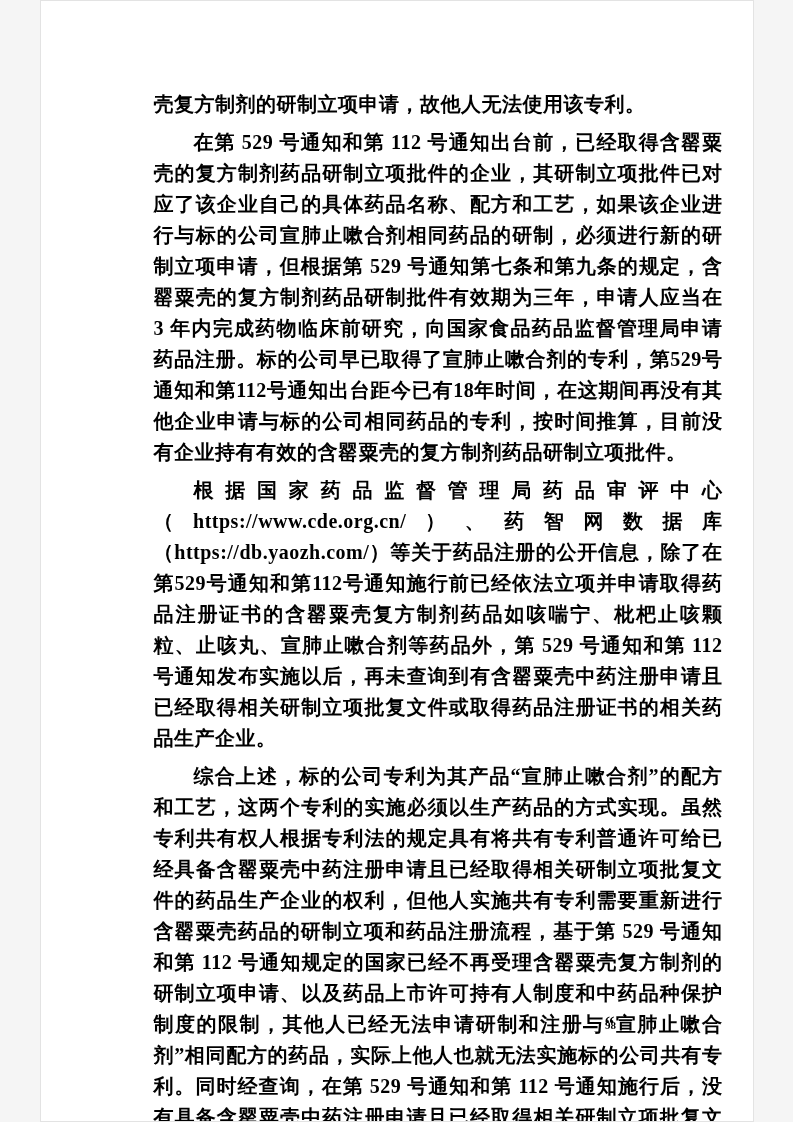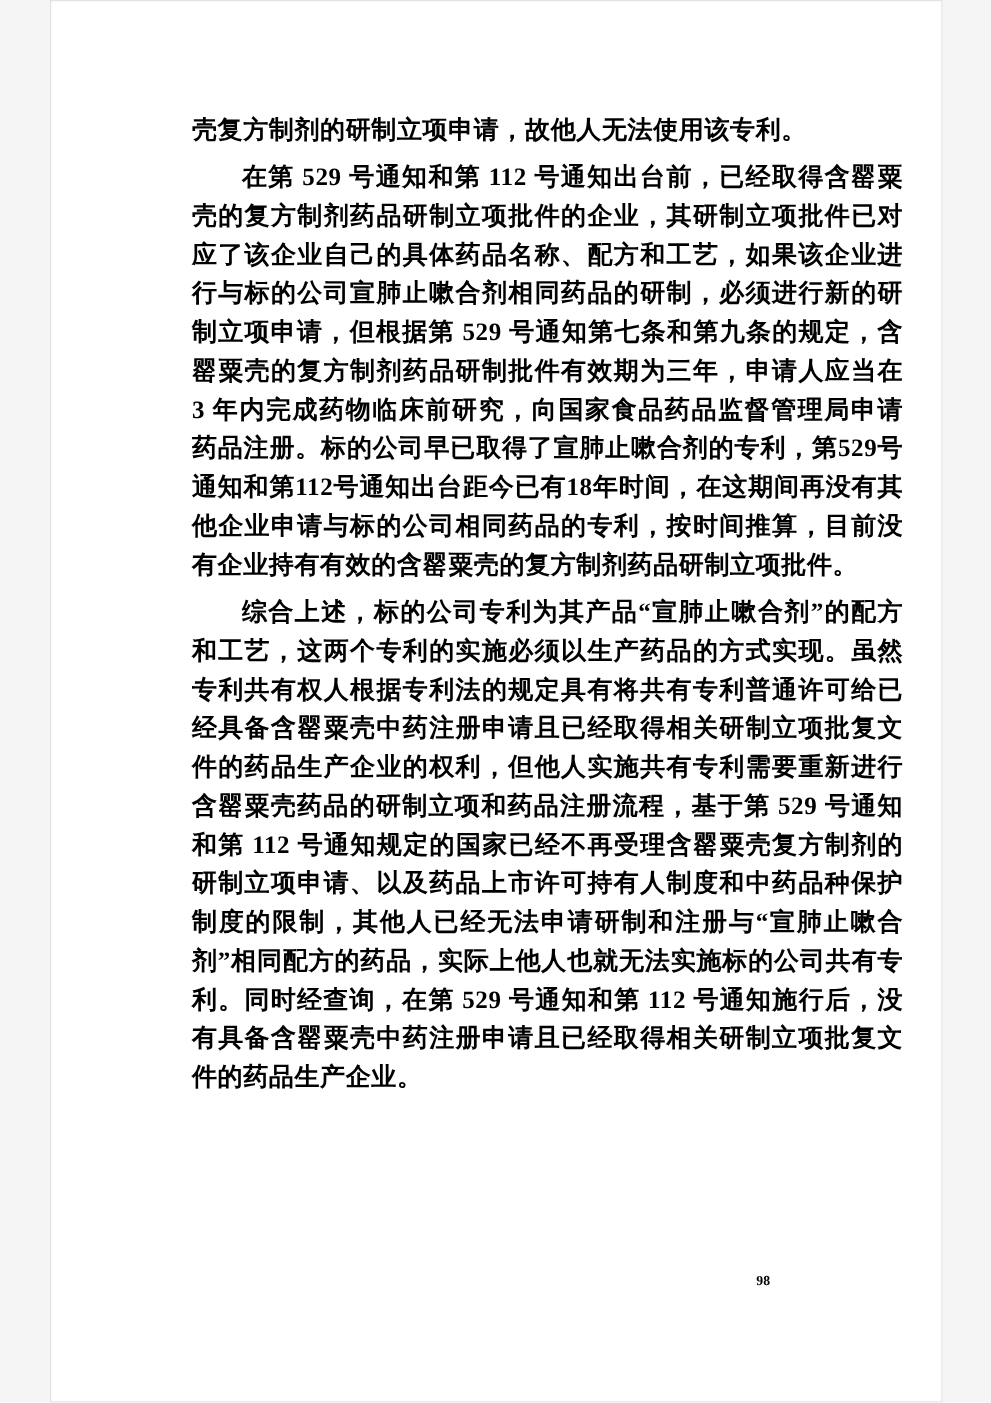--- a/index.html
+++ b/index.html
@@ -48,17 +48,18 @@
     font-family: "Liberation Serif", "DejaVu Serif", serif;
   }
 </style>
 </head>
 <body>
 
 <div class="page">
   <div class="text-block">
     <p class="body-par">壳复方制剂的研制立项申请，故他人无法使用该专利。</p>
     <p class="body-par indent">在第 529 号通知和第 112 号通知出台前，已经取得含罂粟壳的复方制剂药品研制立项批件的企业，其研制立项批件已对应了该企业自己的具体药品名称、配方和工艺，如果该企业进行与标的公司宣肺止嗽合剂相同药品的研制，必须进行新的研制立项申请，但根据第 529 号通知第七条和第九条的规定，含罂粟壳的复方制剂药品研制批件有效期为三年，申请人应当在 3 年内完成药物临床前研究，向国家食品药品监督管理局申请药品注册。标的公司早已取得了宣肺止嗽合剂的专利，第529号通知和第112号通知出台距今已有18年时间，在这期间再没有其他企业申请与标的公司相同药品的专利，按时间推算，目前没有企业持有有效的含罂粟壳的复方制剂药品研制立项批件。</p>
+    <p class="body-par indent">根据国家药品监督管理局药品审评中心（https://www.cde.org.cn/）、药智网数据库（https://db.yaozh.com/）等关于药品注册的公开信息，除了在第529号通知和第112号通知施行前已经依法立项并申请取得药品注册证书的含罂粟壳复方制剂药品如咳喘宁、枇杷止咳颗粒、止咳丸、宣肺止嗽合剂等药品外，第 529 号通知和第 112 号通知发布实施以后，再未查询到有含罂粟壳中药注册申请且已经取得相关研制立项批复文件或取得药品注册证书的相关药品生产企业。</p>
     <p class="body-par indent">综合上述，标的公司专利为其产品“宣肺止嗽合剂”的配方和工艺，这两个专利的实施必须以生产药品的方式实现。虽然专利共有权人根据专利法的规定具有将共有专利普通许可给已经具备含罂粟壳中药注册申请且已经取得相关研制立项批复文件的药品生产企业的权利，但他人实施共有专利需要重新进行含罂粟壳药品的研制立项和药品注册流程，基于第 529 号通知和第 112 号通知规定的国家已经不再受理含罂粟壳复方制剂的研制立项申请、以及药品上市许可持有人制度和中药品种保护制度的限制，其他人已经无法申请研制和注册与“宣肺止嗽合剂”相同配方的药品，实际上他人也就无法实施标的公司共有专利。同时经查询，在第 529 号通知和第 112 号通知施行后，没有具备含罂粟壳中药注册申请且已经取得相关研制立项批复文件的药品生产企业。</p>
 
   </div>
   <div class="page-footer">98</div>
 </div>
 
 </body></html>

